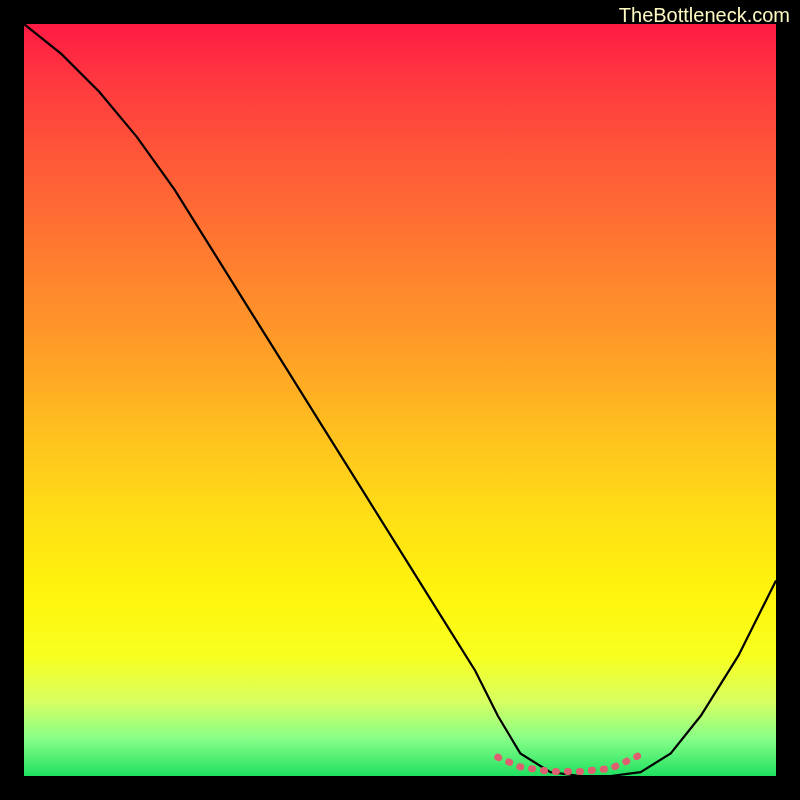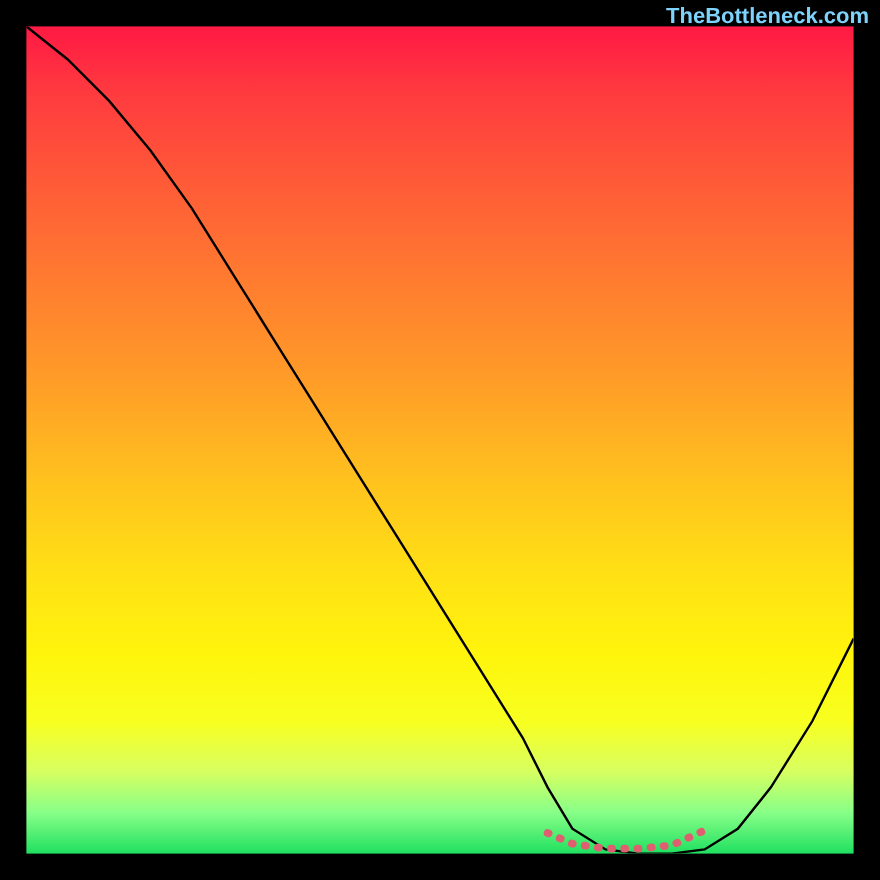--- a/index.html
+++ b/index.html
@@ -8,23 +8,23 @@
     height: 800px;
     background: #000;
     position: relative;
     font-family: Arial, sans-serif;
     overflow: hidden;
   }
   .watermark {
     position: absolute;
     top: 4px;
     right: 10px;
-    color: #7dd3fc;
+    color: #fef9c3;
     font-size: 20px;
-    font-weight: bold;
+    font-weight: normal;
     z-index: 10;
   }
   .plot {
     position: absolute;
     left: 24px;
     top: 24px;
     width: 752px;
     height: 752px;
   }
   .gradient {

